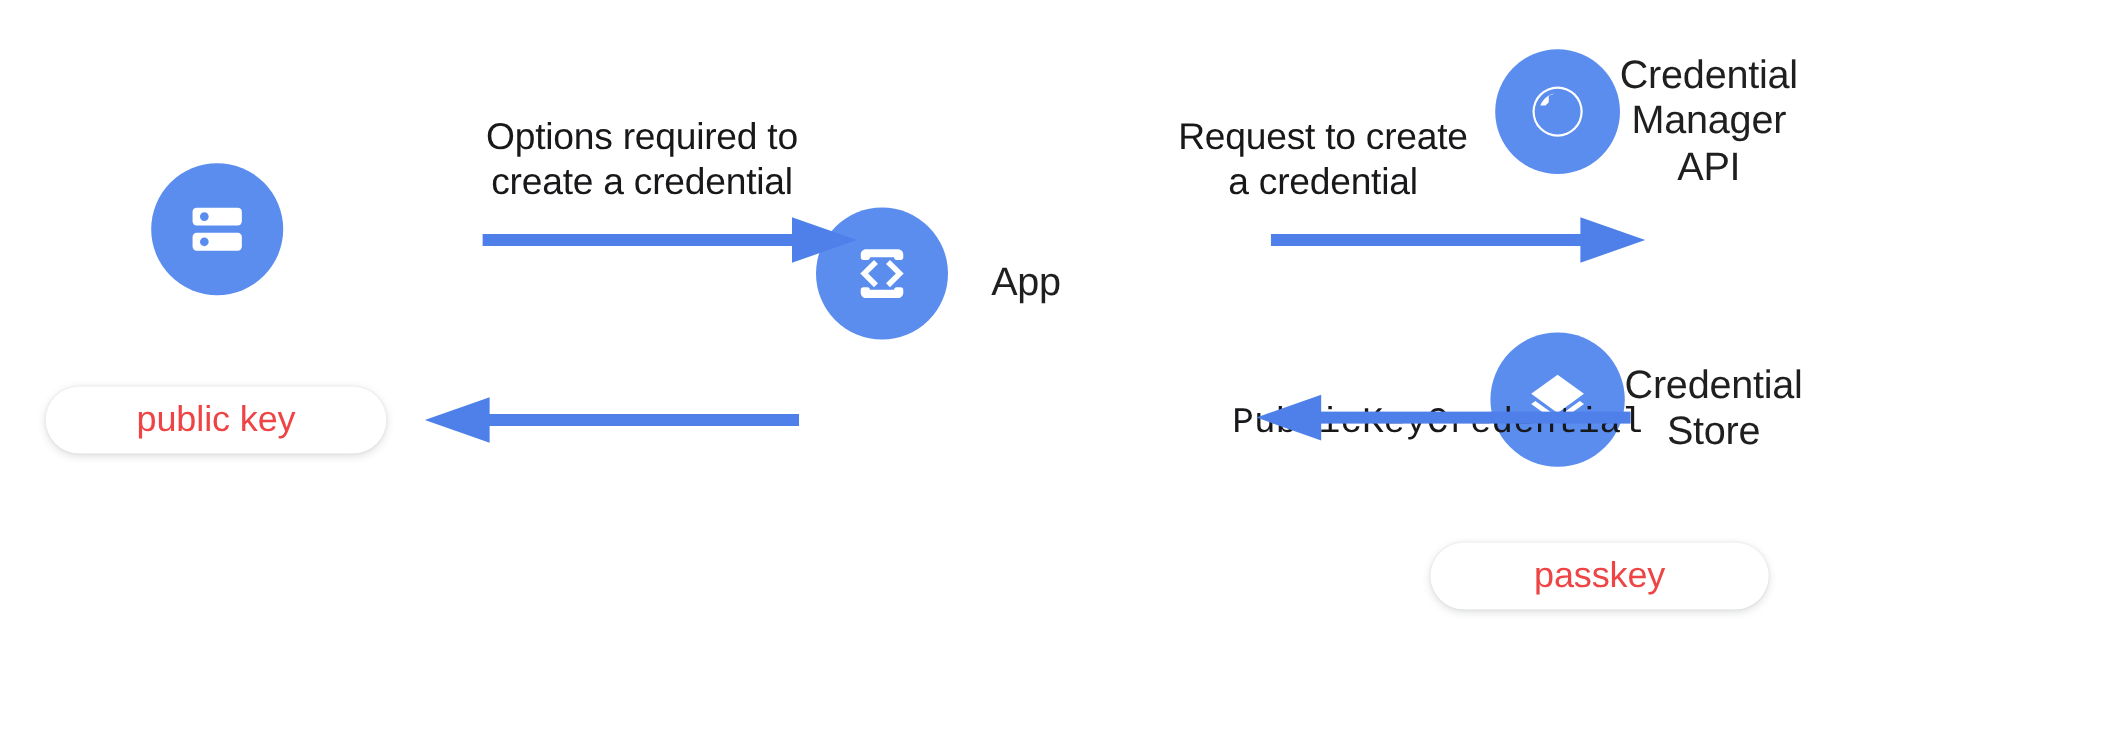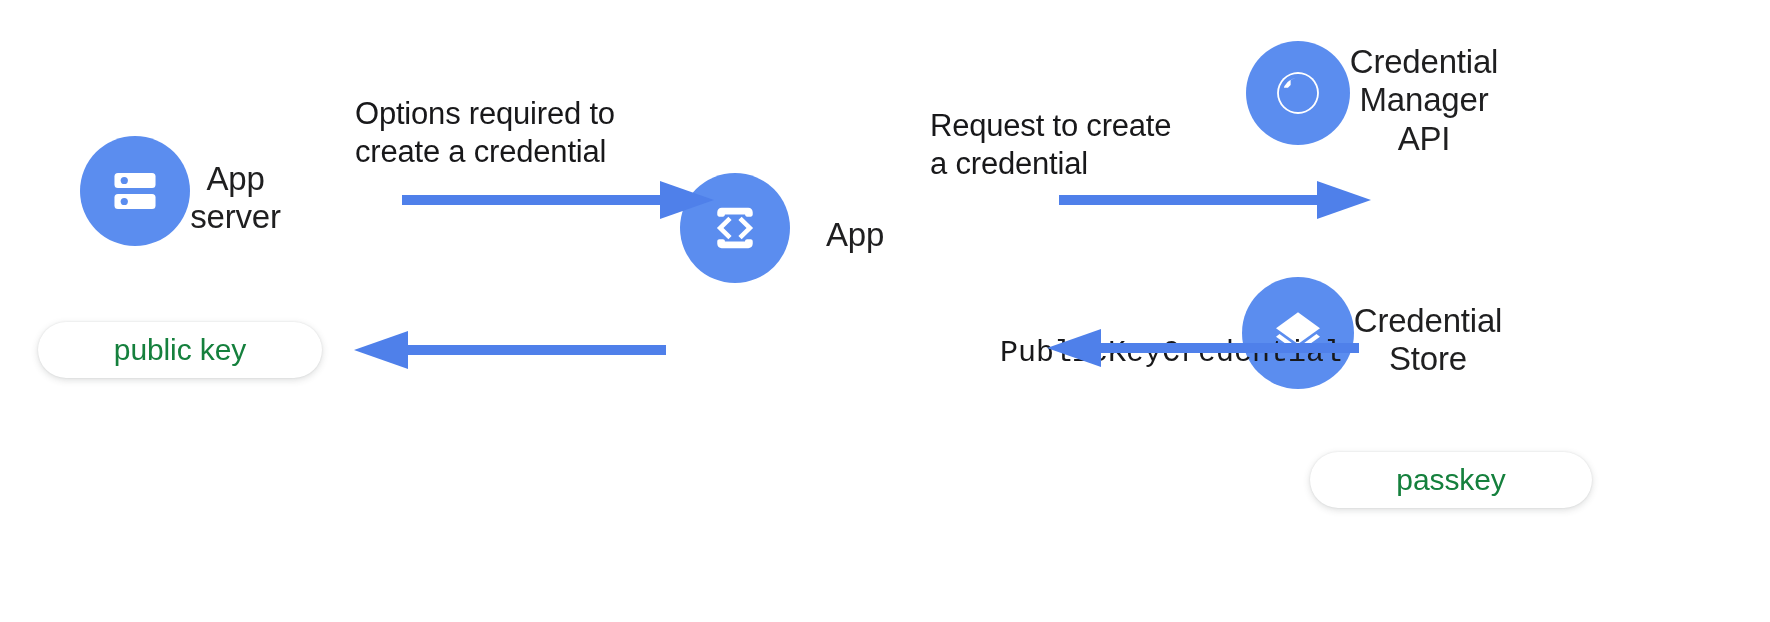--- a/index.html
+++ b/index.html
@@ -46,32 +46,32 @@
 
   
   .pill {
     position: absolute;
     display: flex;
     align-items: center;
     justify-content: center;
     background: #ffffff;
     border-radius: 999px;
     box-shadow: 0 2px 7px rgba(60,64,67,0.18), 0 0 2px rgba(60,64,67,0.12);
-    color: #15803d;
+    color: #ef4444;
     font-size: 30px;
     letter-spacing: -0.1px;
   }
 
   
   .arrow-label {
     position: absolute;
     color: #18181a;
     font-size: 31px;
     line-height: 1.22;
-    text-align: left;
+    text-align: center;
     white-space: pre-line;
     letter-spacing: -0.2px;
   }
   .arrow-label.mono {
     font-family: "Liberation Mono", "DejaVu Sans Mono", monospace;
     font-size: 30px;
     letter-spacing: 0px;
   }
 
   
@@ -87,21 +87,20 @@
 
   <div class="node" style="left:103px; top:136px; width:155px;">
     <div class="circle" style="width:110px; height:110px;">
       <svg width="56" height="56" viewBox="0 0 24 24">
         <rect x="3.2" y="4.3" width="17.6" height="6.4" rx="1.5" fill="#ffffff"></rect>
         <rect x="3.2" y="13.3" width="17.6" height="6.4" rx="1.5" fill="#ffffff"></rect>
         <circle cx="7.4" cy="7.5" r="1.55" fill="#5b8def"></circle>
         <circle cx="7.4" cy="16.5" r="1.55" fill="#5b8def"></circle>
       </svg>
     </div>
-    <div class="node-label">App server</div>
   </div>
 
   <div class="pill" style="left:38px; top:322px; width:284px; height:56px;">
     <span>public key</span>
   </div>
 
   <div class="node" style="left:727px; top:173px; width:110px;gap:36px;">
     <div class="circle" style="width:110px; height:110px;">
       <svg width="56" height="56" viewBox="0 0 24 24">
         <path d="M6.3 3.3h11.4c1.05 0 1.9.85 1.9 1.9v1.05c0 .5-.4.9-.9.9h-1.5c-.5 0-.9-.4-.9-.9V6.2H7.7v.05c0 .5-.4.9-.9.9H5.3c-.5 0-.9-.4-.9-.9V5.2c0-1.05.85-1.9 1.9-1.9z" fill="#ffffff"></path>
@@ -127,41 +126,41 @@
   <div class="node" style="left:1256px; top:277px; width:232px;">
     <div class="circle" style="width:112px; height:112px;">
       <svg width="58" height="58" viewBox="0 0 24 24">
         <path d="M12 3.4 2.9 10 12 16.6 21.1 10z" fill="#ffffff"></path>
         <path d="M12 18.0 4.35 12.45 2.9 13.5 12 20.1l9.1-6.6-1.45-1.05z" fill="#ffffff"></path>
       </svg>
     </div>
     <div class="node-label">Credential Store</div>
   </div>
 
-  <div class="pill" style="left:1310px; top:452px; width:282px; height:56px;">
+  <div class="pill" style="left:1192px; top:452px; width:282px; height:56px;">
     <span>passkey</span>
   </div>
 
   <div class="arrow-label" style="left:355px; top:95px; width:360px;">Options required to
 create a credential</div>
   <div class="arrow" style="left:402px; top:178px; width:312px; height:44px;">
     <svg width="312" height="44" viewBox="0 0 312 44">
       <rect x="0" y="17" width="262" height="10" fill="#4f80ea"></rect>
       <path d="M258 3 L312 22 L258 41 Z" fill="#4f80ea"></path>
     </svg>
   </div>
 
   <div class="arrow" style="left:354px; top:328px; width:312px; height:44px;">
     <svg width="312" height="44" viewBox="0 0 312 44">
       <rect x="50" y="17" width="262" height="10" fill="#4f80ea"></rect>
       <path d="M54 3 L0 22 L54 41 Z" fill="#4f80ea"></path>
     </svg>
   </div>
 
-  <div class="arrow-label" style="left:930px; top:95px; width:345px;margin-top:12px;">Request to create
+  <div class="arrow-label" style="left:930px; top:95px; width:345px;">Request to create
 a credential</div>
   <div class="arrow" style="left:1059px; top:178px; width:312px; height:44px;">
     <svg width="312" height="44" viewBox="0 0 312 44">
       <rect x="0" y="17" width="262" height="10" fill="#4f80ea"></rect>
       <path d="M258 3 L312 22 L258 41 Z" fill="#4f80ea"></path>
     </svg>
   </div>
 
   <div class="arrow-label mono" style="left:1000px; top:335px; width:396px;">PublicKeyCredential</div>
   <div class="arrow" style="left:1047px; top:326px; width:312px; height:44px;">

